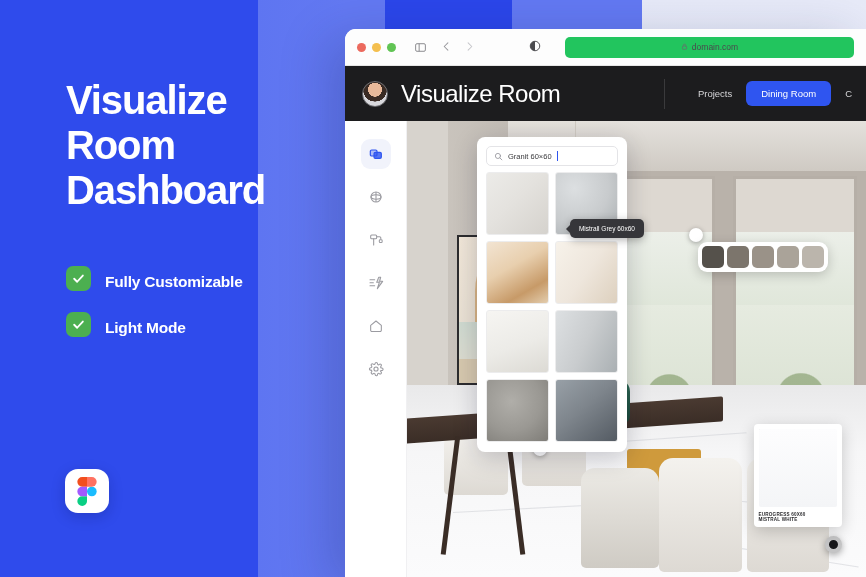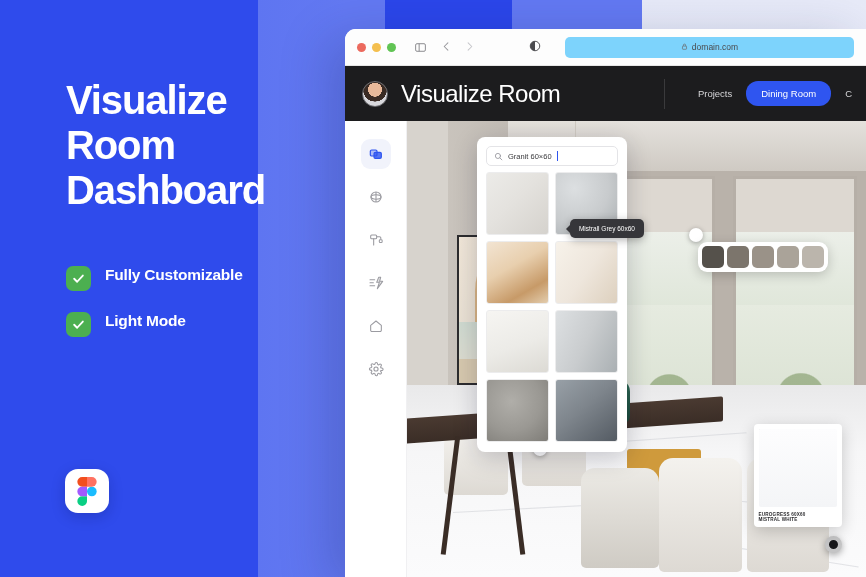--- a/index.html
+++ b/index.html
@@ -26,21 +26,21 @@
     z-index: 3;
     background: linear-gradient(90deg,#2f4bec 0%, #2f4bec 74.8%, #5e75f1 74.8%, #6379f2 100%);
     padding: 78px 0 0 66px;
     color: #fff;
   }
   .hero-title {
     font-size: 40px; font-weight: 700; line-height: 1.12;
     letter-spacing: -1.1px; white-space: pre-line;
   }
   .features { margin-top: 54px; }
-  .feature { display: flex; align-items: flex-start; gap: 14px; margin-bottom: 21px; }
+  .feature { display: flex; align-items: flex-end; gap: 14px; margin-bottom: 21px; }
   .check {
     width: 25px; height: 25px; border-radius: 7px; background: #4caf50;
     display: flex; align-items: center; justify-content: center; flex: none;
   }
   .check svg { display: block; }
   .feature-label { font-size: 15.5px; font-weight: 700; letter-spacing: -.2px; }
 
   .figma-badge {
     position: absolute; left: 65px; top: 469px;
     width: 44px; height: 44px; border-radius: 13px; background: #fff;
@@ -59,21 +59,21 @@
     height: 37px; background: #fdfdfd; border-bottom: 1px solid #e6e6e6;
     display: flex; align-items: center; padding: 0 12px; gap: 10px;
   }
   .lights { display: flex; gap: 6px; align-items: center; }
   .light { width: 9px; height: 9px; border-radius: 50%; }
   .l-red { background: #ec6a5e; } .l-yel { background: #f4bf4f; } .l-grn { background: #61c454; }
   .chrome-icon { color: #8a8a8e; display: flex; align-items: center; }
   .nav-arrows { display: flex; gap: 12px; margin-left: 4px; color: #9a9a9e; }
   .nav-arrows .dim { color: #c6c6ca; }
   .url-bar {
-    flex: 1; height: 21px; background: #7dd3fc; border-radius: 5px;
+    flex: 1; height: 21px; background: #22c55e; border-radius: 5px;
     display: flex; align-items: center; justify-content: center; gap: 4px;
     font-size: 8.5px; color: #4a4a4d; margin-left: 14px;
   }
   .shield-btn { margin-left: 44px; color: #4a4a4d; }
 
   
   .app-header {
     height: 55px; background: #1c1c1e; display: flex; align-items: center;
     padding: 0 14px 0 17px; gap: 13px;
   }
@@ -82,21 +82,21 @@
     background: radial-gradient(circle at 50% 32%, #e9b99a 0 34%, #3a2b24 35% 58%, #d9d9dd 59% 100%);
     border: 1.5px solid #6e6e72;
   }
   .app-title { color: #fff; font-size: 24px; font-weight: 400; letter-spacing: -.5px; }
   .hdr-spacer { flex: 1; }
   .hdr-divider { width: 1px; height: 30px; background: #3a3a3c; }
   .hdr-nav { display: flex; align-items: center; gap: 14px; padding-left: 20px; }
   .hdr-link { color: #d5d5d8; font-size: 9.5px; }
   .pill {
     background: #2f55f0; color: #fff; font-size: 9.5px; font-weight: 500;
-    padding: 7px 15px; border-radius: 12px; white-space: nowrap;
+    padding: 7px 15px; border-radius: 6px; white-space: nowrap;
   }
   .hdr-cut { color: #d5d5d8; font-size: 9.5px; }
 
   
   .app-body { position: relative; height: 456px; display: flex; }
   .rail {
     width: 62px; background: #fff; flex: none;
     display: flex; flex-direction: column; align-items: center;
     padding-top: 18px; gap: 13px; border-right: 1px solid #f0f0f2; z-index: 3;
   }

